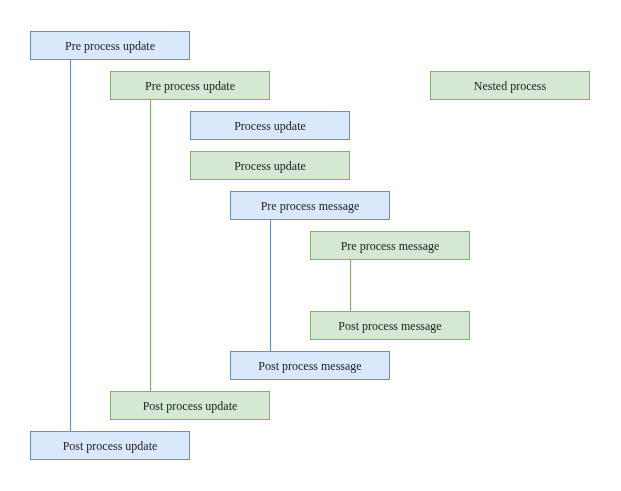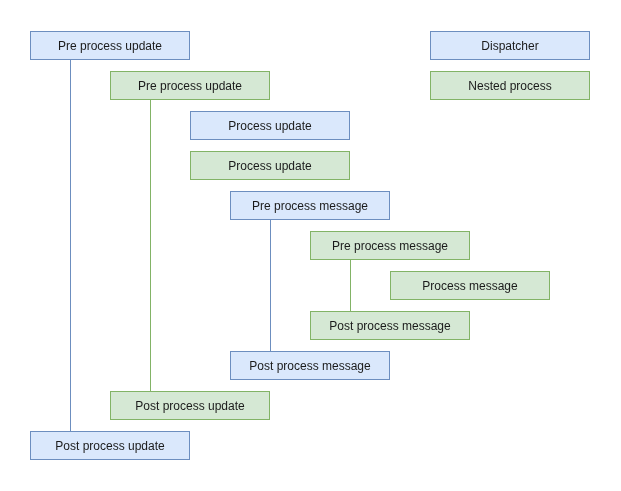--- a/index.html
+++ b/index.html
@@ -11,20 +11,21 @@
     height: 491px;
     background: #ffffff;
     font-family: "Liberation Sans", sans-serif;
     overflow: hidden;
   }
   #canvas {
     position: relative;
     width: 621px;
     height: 441px;
     background: #ffffff;
+    font-family: Liberation Serif, serif;
   }
   .node {
     position: absolute;
     box-sizing: border-box;
     display: flex;
     align-items: center;
     justify-content: center;
     font-size: 12px;
     line-height: 14px;
     color: #1b1b1b;
@@ -94,36 +95,30 @@
     </div>
   <div class="node green" style="left:190px; top:151px; width:160px; height:29px;">
       <span>Process update</span>
     </div>
   <div class="node blue" style="left:230px; top:191px; width:160px; height:29px;">
       <span>Pre process message</span>
     </div>
   <div class="node green" style="left:310px; top:231px; width:160px; height:29px;">
       <span>Pre process message</span>
     </div>
-  <div class="node green" style="left:390px; top:271px; width:160px; height:29px;">
-      <span>Process message</span>
-    </div>
   <div class="node green" style="left:310px; top:311px; width:160px; height:29px;">
       <span>Post process message</span>
     </div>
   <div class="node blue" style="left:230px; top:351px; width:160px; height:29px;">
       <span>Post process message</span>
     </div>
   <div class="node green" style="left:110px; top:391px; width:160px; height:29px;">
       <span>Post process update</span>
     </div>
   <div class="node blue" style="left:30px;  top:431px; width:160px; height:29px;">
       <span>Post process update</span>
     </div>
 
-  <div class="legend-item blue" style="left:430px; top:31px; width:160px; height:29px;">
-      <span>Dispatcher</span>
-    </div>
   <div class="legend-item green" style="left:430px; top:71px; width:160px; height:29px;">
       <span>Nested process</span>
     </div>
 
 </div>
 
 </body></html>

